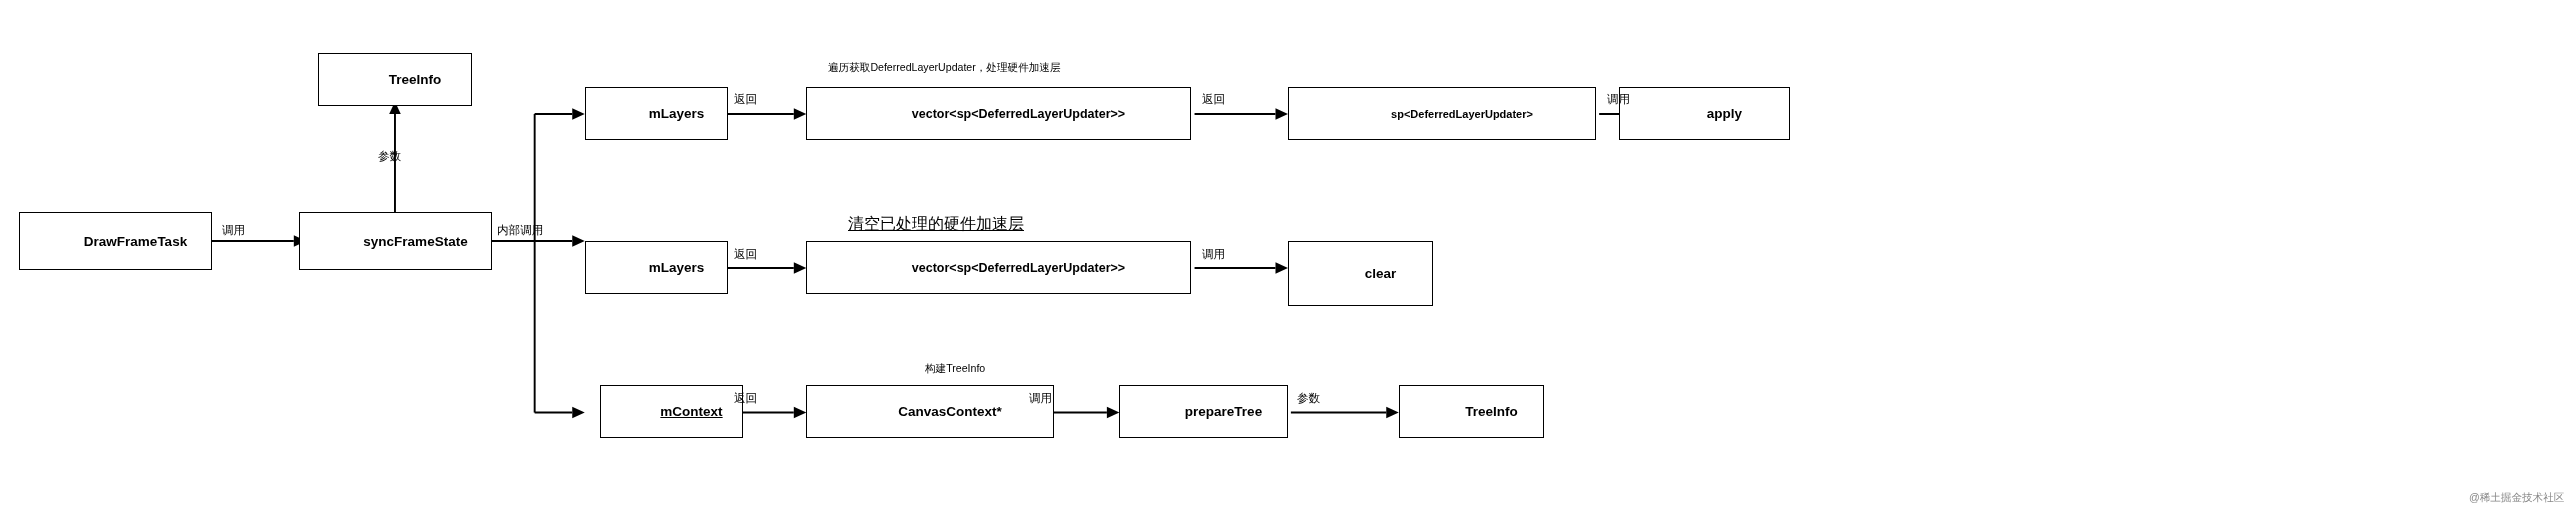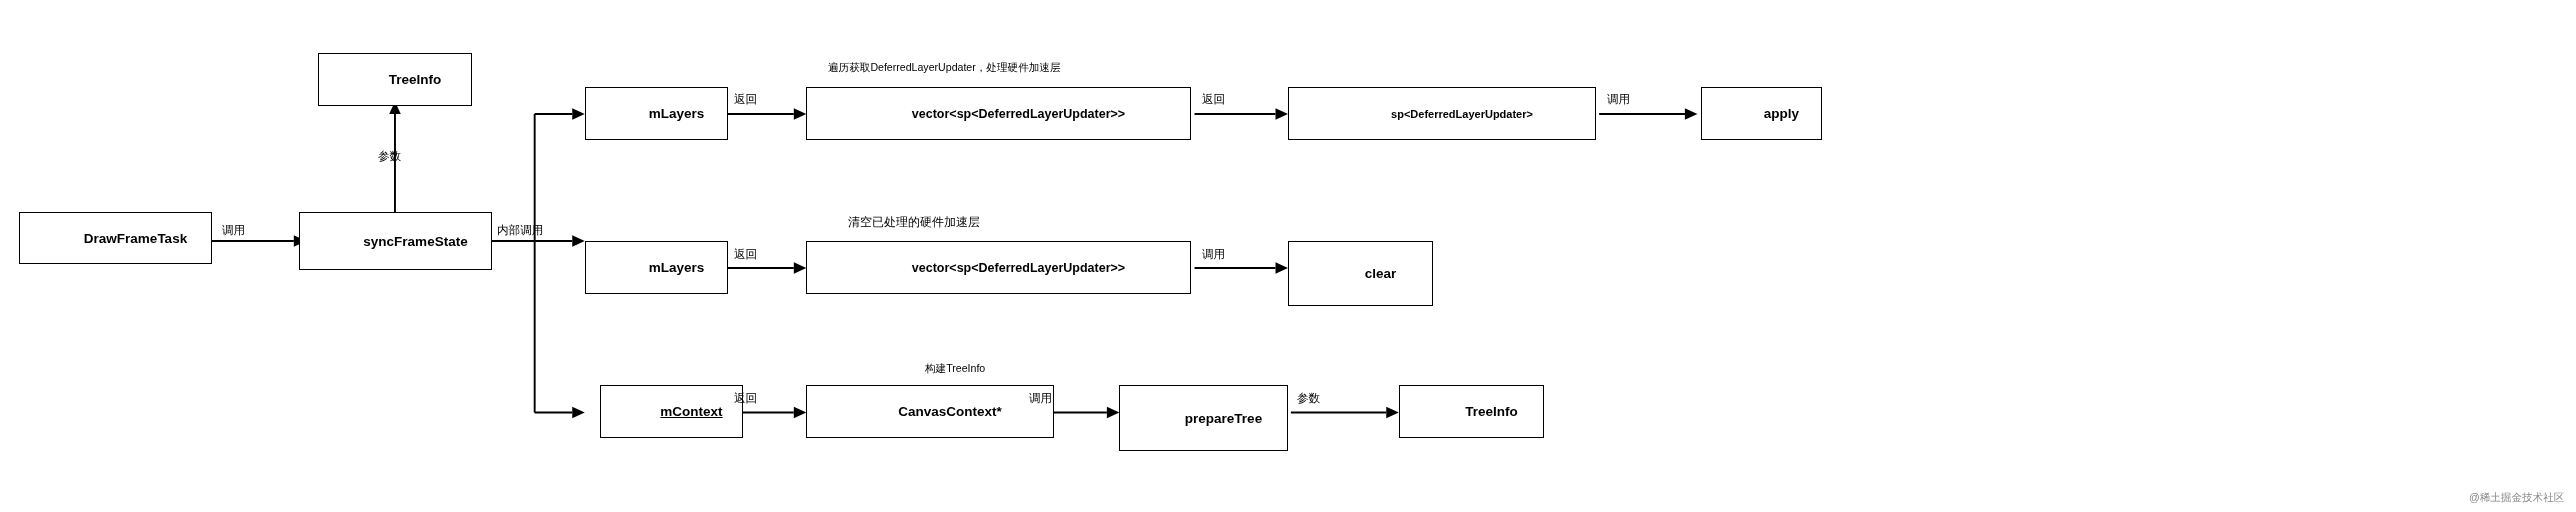--- a/index.html
+++ b/index.html
@@ -96,63 +96,63 @@
     <line x1="755" y1="428" x2="824" y2="428" stroke="#000" stroke-width="2"></line>
     <polygon points="824,422 837,428 824,434" fill="#000"></polygon>
 
     <line x1="1060" y1="428" x2="1149" y2="428" stroke="#000" stroke-width="2"></line>
     <polygon points="1149,422 1162,428 1149,434" fill="#000"></polygon>
 
     <line x1="1340" y1="428" x2="1439" y2="428" stroke="#000" stroke-width="2"></line>
     <polygon points="1439,422 1452,428 1439,434" fill="#000"></polygon>
   </svg>
 
-  <div class="box" style="left:19px;top:212px;width:193px;height:52px;">DrawFrameTask</div>
+  <div class="box" style="left:19px;top:212px;width:193px;height:58px;">DrawFrameTask</div>
 
   <div class="box" style="left:299px;top:212px;width:193px;height:58px;">syncFrameState</div>
 
   <div class="box" style="left:318px;top:53px;width:154px;height:53px;">TreeInfo</div>
 
   <div class="box" style="left:585px;top:87px;width:143px;height:53px;">mLayers</div>
 
   <div class="box" style="left:806px;top:87px;width:385px;height:53px;font-size:12.5px;">vector&lt;sp&lt;DeferredLayerUpdater&gt;&gt;</div>
 
   <div class="box" style="left:1288px;top:87px;width:308px;height:53px;font-size:11px;">sp&lt;DeferredLayerUpdater&gt;</div>
 
-  <div class="box" style="left:1701px;top:87px;width:121px;height:53px;">apply</div>
+  <div class="box" style="left:1619px;top:87px;width:171px;height:53px;">apply</div>
 
   <div class="box" style="left:585px;top:241px;width:143px;height:53px;">mLayers</div>
 
   <div class="box" style="left:806px;top:241px;width:385px;height:53px;font-size:12.5px;">vector&lt;sp&lt;DeferredLayerUpdater&gt;&gt;</div>
 
   <div class="box" style="left:1288px;top:241px;width:145px;height:65px;">clear</div>
 
   <div class="box" style="left:600px;top:385px;width:143px;height:53px;text-decoration:underline;">mContext</div>
 
   <div class="box" style="left:806px;top:385px;width:248px;height:53px;">CanvasContext*</div>
 
-  <div class="box" style="left:1119px;top:385px;width:169px;height:66px;">prepareTree</div>
+  <div class="box" style="left:1119px;top:385px;width:169px;height:53px;">prepareTree</div>
 
   <div class="box" style="left:1399px;top:385px;width:145px;height:53px;">TreeInfo</div>
 
   <div class="label" style="left:222px;top:223px;">调用</div>
 
   <div class="label" style="left:378px;top:149px;">参数</div>
 
   <div class="label" style="left:497px;top:223px;">内部调用</div>
 
   <div class="label" style="left:828px;top:61px;font-size:10.6px;">遍历获取DeferredLayerUpdater，处理硬件加速层</div>
 
   <div class="label" style="left:734px;top:92px;">返回</div>
 
   <div class="label" style="left:1202px;top:92px;">返回</div>
 
   <div class="label" style="left:1607px;top:92px;">调用</div>
 
-  <div class="label" style="left:848px;top:214px;font-size:12px;">清空已处理的硬件加速层</div>
+  <div class="label" style="left:848px;top:214px;font-size:16px;text-decoration:underline;">清空已处理的硬件加速层</div>
 
   <div class="label" style="left:734px;top:247px;">返回</div>
 
   <div class="label" style="left:1202px;top:247px;">调用</div>
 
   <div class="label" style="left:925px;top:362px;font-size:10.6px;">构建TreeInfo</div>
 
   <div class="label" style="left:734px;top:391px;">返回</div>
 
   <div class="label" style="left:1029px;top:391px;">调用</div>

